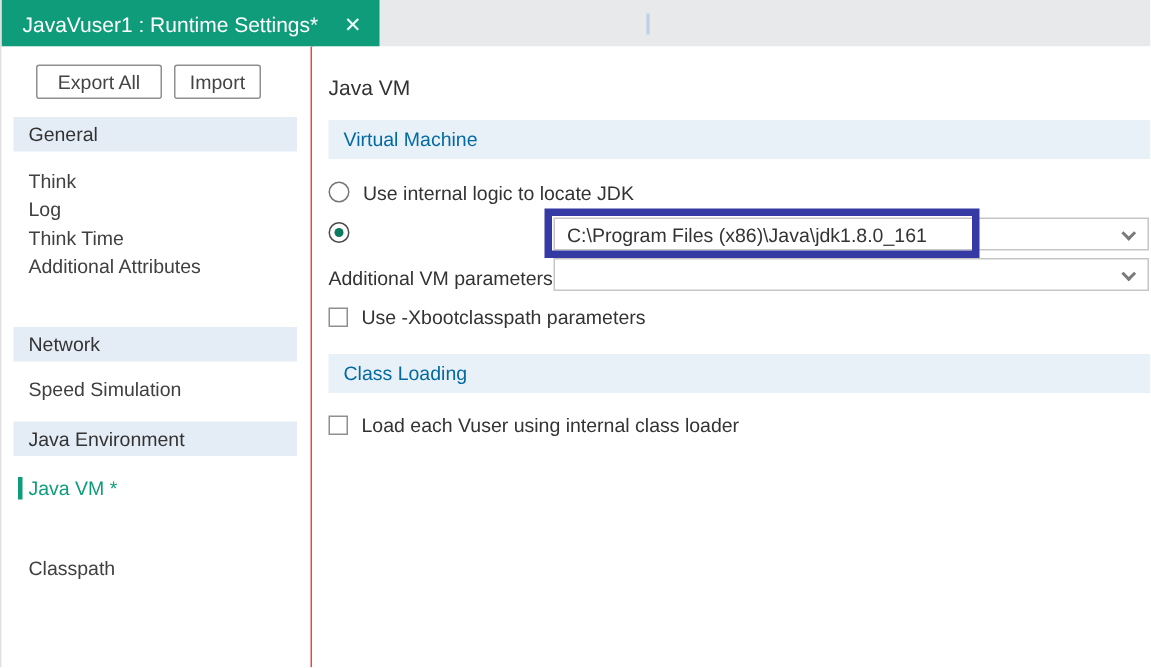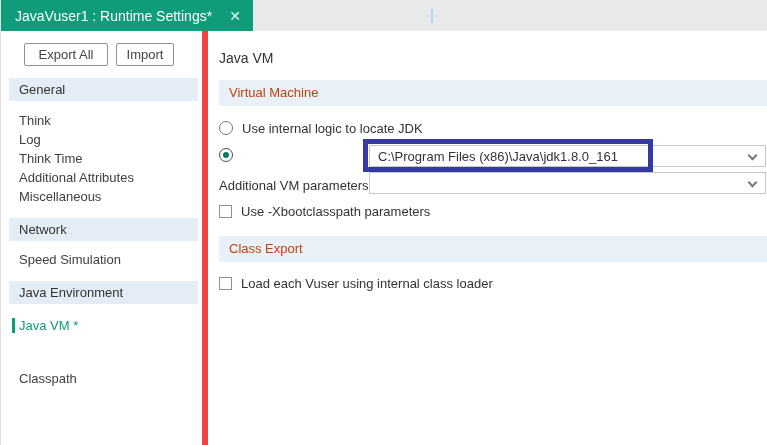--- a/index.html
+++ b/index.html
@@ -16,41 +16,41 @@
     color:#fff; font-size:14px; display:flex; align-items:center;
     padding:0 12px 0 14px; justify-content:space-between; cursor:default;
   }
   .tab-close { font-size:14px; color:#eafff8; margin-left:10px; cursor:pointer; line-height:1; }
   .tab-inactive {
     position:absolute; left:252px; top:0; width:185px; height:31px;
     color:#8a9095; font-size:14px; display:flex; align-items:center; padding-left:17px; cursor:pointer;
   }
   .tab-sep { position:absolute; left:430px; top:9px; width:2px; height:14px; background:#b9d0e8; }
   
-  .sidebar { position:absolute; left:0; top:31px; width:207px; height:414px; background:#fff; border-right:6px solid #ef4444; }
+  .sidebar { position:absolute; left:0; top:31px; width:207px; height:414px; background:#fff; border-right:1px solid #ef4444; }
   .btn {
     position:absolute; top:12px; height:23px; background:#fff; border:1px solid #8f8f8f;
     border-radius:2px; font-family:"Liberation Sans", sans-serif; font-size:13px; color:#444;
     text-align:center; line-height:20px; cursor:pointer;
   }
   .btn-export { left:23px; width:84px; }
   .btn-import { left:115px; width:58px; }
   .side-header {
     position:absolute; left:8px; width:189px; height:23px; background:#e4edf6;
     line-height:23px; padding-left:10px; color:#333; font-size:13px;
   }
   .side-item { position:absolute; left:18px; height:19px; line-height:19px; color:#404040; cursor:pointer; white-space:nowrap; }
   .side-item.selected { color:#0e9c7a; }
   .sel-bar { position:absolute; left:11px; width:3px; height:15px; background:#0e9c7a; }
   
   .main { position:absolute; left:208px; top:31px; width:559px; height:414px; background:#fff; }
   .page-title { position:absolute; left:10px; top:19px; font-size:14px; color:#333; }
   .sec-bar {
     position:absolute; left:10px; width:549px; height:26px; background:#e9f1f8;
-    line-height:26px; padding-left:10px; color:#c2410c; font-size:13px;
+    line-height:26px; padding-left:10px; color:#0369a1; font-size:13px;
   }
   .row { position:absolute; left:10px; display:flex; align-items:center; height:16px; white-space:nowrap; }
   .radio { width:14px; height:14px; border:1px solid #767676; border-radius:50%; background:#fff; margin-right:9px; position:relative; flex:none; cursor:pointer; }
   .radio.sel { border-color:#4c4c4c; }
   .radio.sel::after { content:""; position:absolute; left:3px; top:3px; width:6px; height:6px; border-radius:50%; background:#0c7a60; }
   .cb { width:13px; height:13px; border:1px solid #8f8f8f; background:#fff; margin-right:9px; flex:none; cursor:pointer; }
   .combo {
     position:absolute; width:397px; height:22px; border:1px solid #c6c6c6; background:#fff;
   }
   .combo input {
@@ -84,21 +84,20 @@
 
   <div class="sidebar">
     <button class="btn btn-export">Export All</button>
     <button class="btn btn-import">Import</button>
 
     <div class="side-header" style="top:47px;">General</div>
     <div class="side-item" style="top:80px;">Think</div>
     <div class="side-item" style="top:99px;">Log</div>
     <div class="side-item" style="top:118px;">Think Time</div>
     <div class="side-item" style="top:137px;">Additional Attributes</div>
-    <div class="side-item" style="top:156px;">Miscellaneous</div>
 
     <div class="side-header" style="top:187px;">Network</div>
     <div class="side-item" style="top:219px;">Speed Simulation</div>
 
     <div class="side-header" style="top:250px;">Java Environment</div>
     <div class="sel-bar" style="top:287px;"></div>
     <div class="side-item selected" style="top:285px;">Java VM *</div>
     <div class="side-item" style="top:305px;margin-top:33px;">Classpath</div>
   </div>
 
@@ -127,21 +126,21 @@
     <div class="combo combo-params">
       <input type="text" value="" style="">
       <span class="chev"></span>
     </div>
 
     <div class="row" style="top:172px;">
       <span class="cb"></span>
       <span>Use -Xbootclasspath parameters</span>
     </div>
 
-    <div class="sec-bar" style="top:205px;">Class Export</div>
+    <div class="sec-bar" style="top:205px;">Class Loading</div>
 
     <div class="row" style="top:244px;">
       <span class="cb"></span>
       <span>Load each Vuser using internal class loader</span>
     </div>
 
     <div class="annot-rect"></div>
   </div>
 
 </div>

